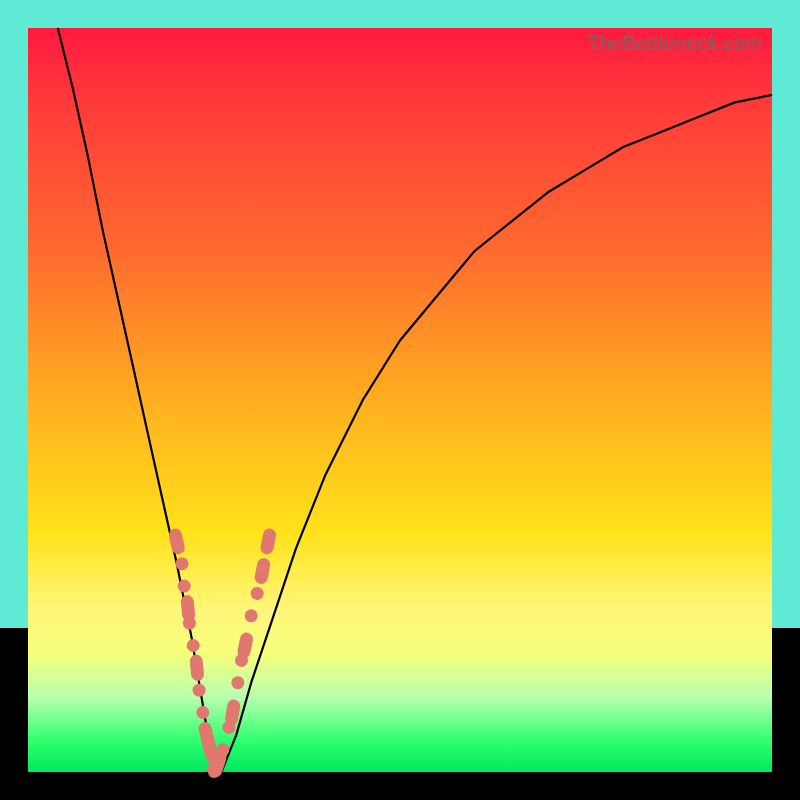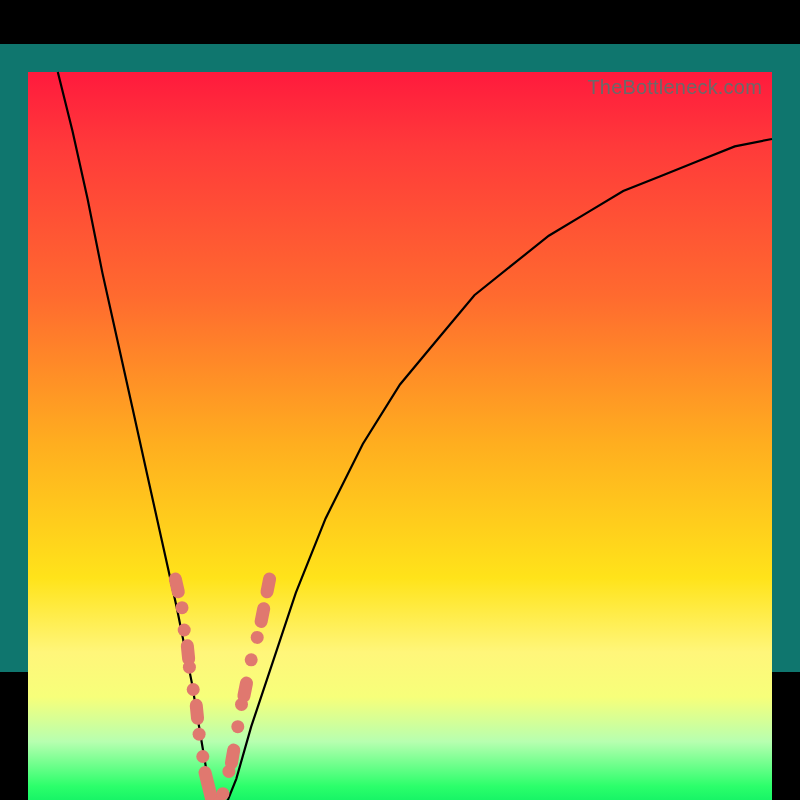--- a/index.html
+++ b/index.html
@@ -9,22 +9,21 @@
     height: 800px;
     background: #000;
     overflow: hidden;
   }
   .frame {
     position: absolute;
     left: 0;
     top: 0;
     width: 800px;
     height: 628px;
-    background: #0f766e;
-    margin-top: 44px;
+    background: #5eead4;
   }
   .plot {
     position: absolute;
     left: 28px;
     top: 28px;
     width: 744px;
     height: 744px;
     background: linear-gradient(to bottom,
       #ff1a3d 0%,
       #ff3a3a 10%,

